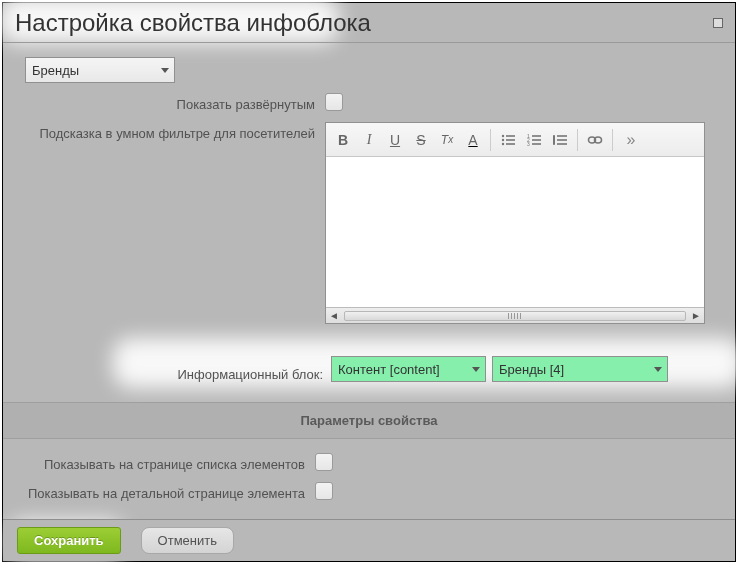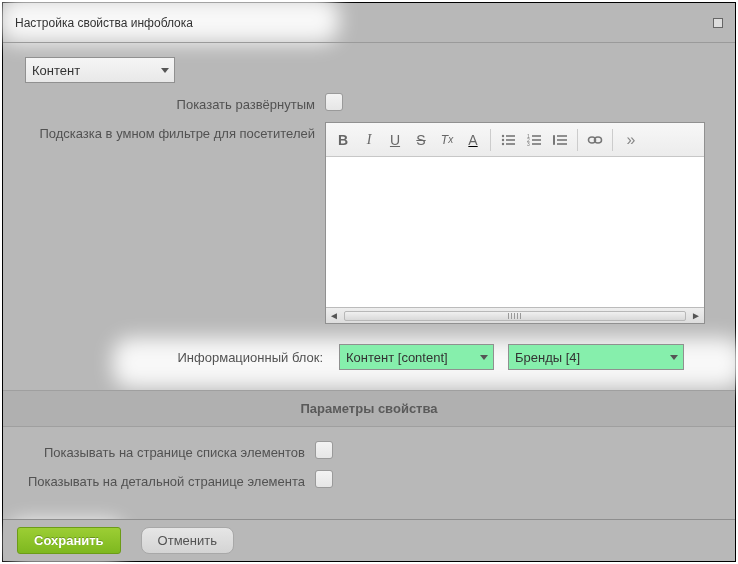--- a/index.html
+++ b/index.html
@@ -37,21 +37,21 @@
   .titlebar {
     position: relative;
     height: 40px;
     border-bottom: 1px solid #9a9a9a;
     display: flex;
     align-items: center;
     padding: 0 12px;
     z-index: 1;
   }
   .titlebar .title {
-    font-size: 12px;
+    font-size: 24px;
     color: #333;
   }
   .titlebar .winmax {
     margin-left: auto;
     width: 10px; height: 10px;
     border: 1px solid #666;
     background: #ddd;
   }
 
   .content {
@@ -214,23 +214,23 @@
     border: 1px solid #a8a8a8;
     color: #525252;
     padding: 5px 16px;
     border-radius: 8px;
     font: inherit;
   }
 
   
   .infoblock-row {
     display: flex;
-    align-items: center;
-    gap: 14px;
-    margin-top: 20px;
+    align-items: flex-end;
+    gap: 6px;
+    margin-top: 32px;
     margin-bottom: 6px;
   }
   .infoblock-row .label2 {
     width: 300px;
     text-align: right;
     padding-right: 2px;
     color: #525252;
   }
 </style>
 </head>
@@ -244,21 +244,21 @@
   <div class="titlebar">
     <span class="title">Настройка свойства инфоблока</span>
     <span class="winmax"></span>
   </div>
 
   <div class="content">
 
     <div class="form-row">
       <div class="field">
         <span class="select-wrap">
-          <span class="select" style="width:150px">Контент</span>
+          <span class="select" style="width:150px">Бренды</span>
         </span>
       </div>
     </div>
 
     <div class="form-row">
       <div class="label">Показать развёрнутым</div>
       <div class="field">
         <span class="checkbox"></span>
       </div>
     </div>

